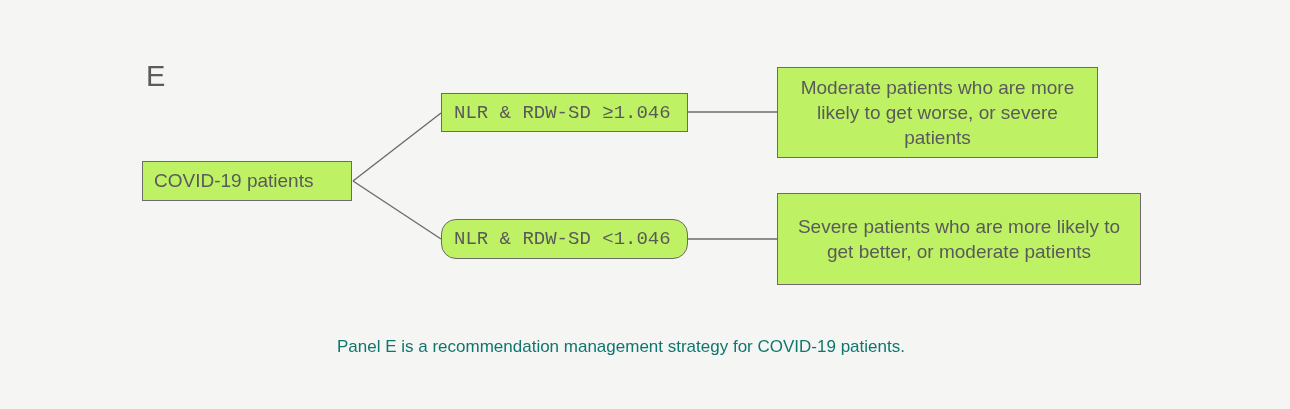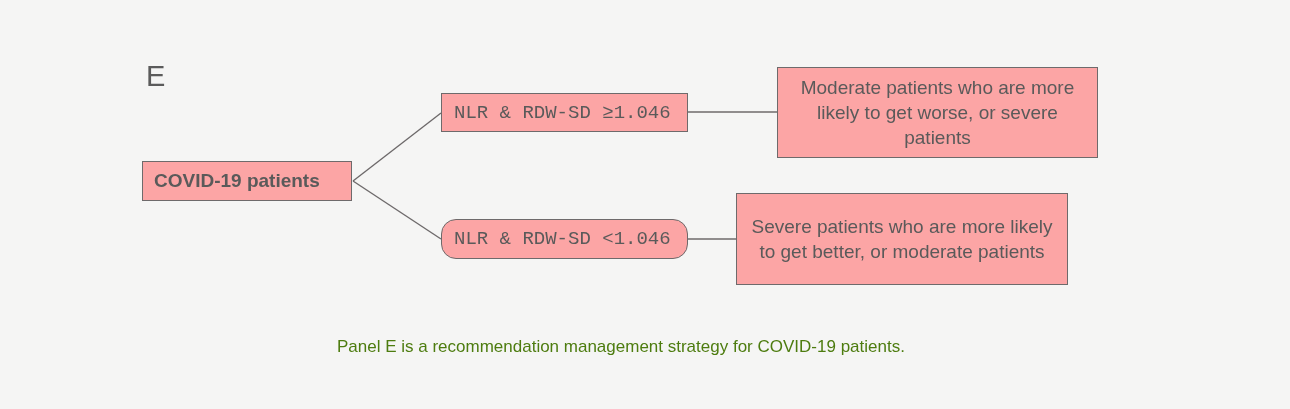--- a/index.html
+++ b/index.html
@@ -32,38 +32,37 @@
     top: 62px;
     font-size: 29px;
     color: #5b5b5b;
     letter-spacing: 0.5px;
     line-height: 1;
   }
   .node {
     position: absolute;
     box-sizing: border-box;
     border: 1px solid #6e6a6b;
-    background: #fca5a5;
+    background: #bef264;
     color: #5a5a5a;
     display: flex;
     align-items: center;
     justify-content: center;
     text-align: center;
   }
   .node-text {
     display: block;
     width: 100%;
   }
   #node-root {
     left: 142px;
     top: 161px;
     width: 210px;
     height: 40px;
     font-size: 19px;
-    font-weight: bold;
   }
   #node-root .node-text {
     text-align: left;
     padding-left: 11px;
     box-sizing: border-box;
   }
   #node-branch-high {
     left: 441px;
     top: 93px;
     width: 247px;
@@ -88,34 +87,34 @@
   #node-outcome-high {
     left: 777px;
     top: 67px;
     width: 321px;
     height: 91px;
     font-size: 19px;
     line-height: 25px;
     padding: 0 10px;
   }
   #node-outcome-low {
-    left: 736px;
+    left: 777px;
     top: 193px;
-    width: 332px;
+    width: 364px;
     height: 92px;
     font-size: 19px;
     line-height: 25px;
     padding: 0 10px;
   }
   .caption {
     position: absolute;
     left: 337px;
     top: 337px;
     font-size: 17px;
-    color: #4d7c0f;
+    color: #0f766e;
     white-space: nowrap;
   }
 </style>
 </head>
 <body>
 
 <div id="figure">
 
   <svg id="connectors" viewBox="0 0 1290 409" width="1290" height="409" aria-hidden="true">
     <line x1="353" y1="181" x2="441" y2="113" stroke="#6e6a6b" stroke-width="1.4"></line>

